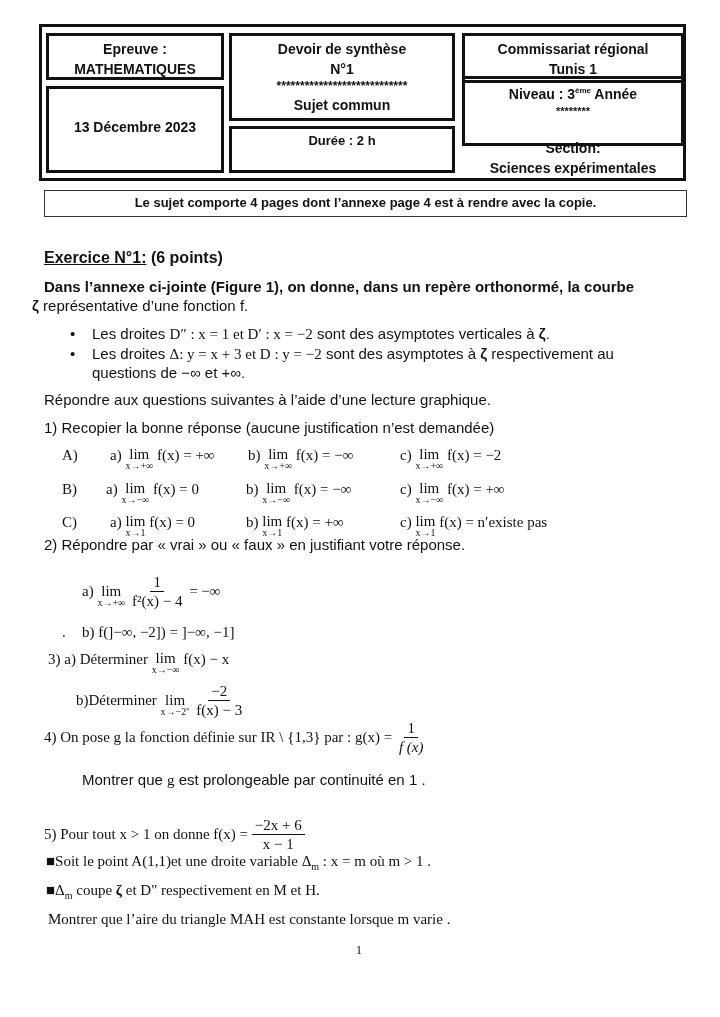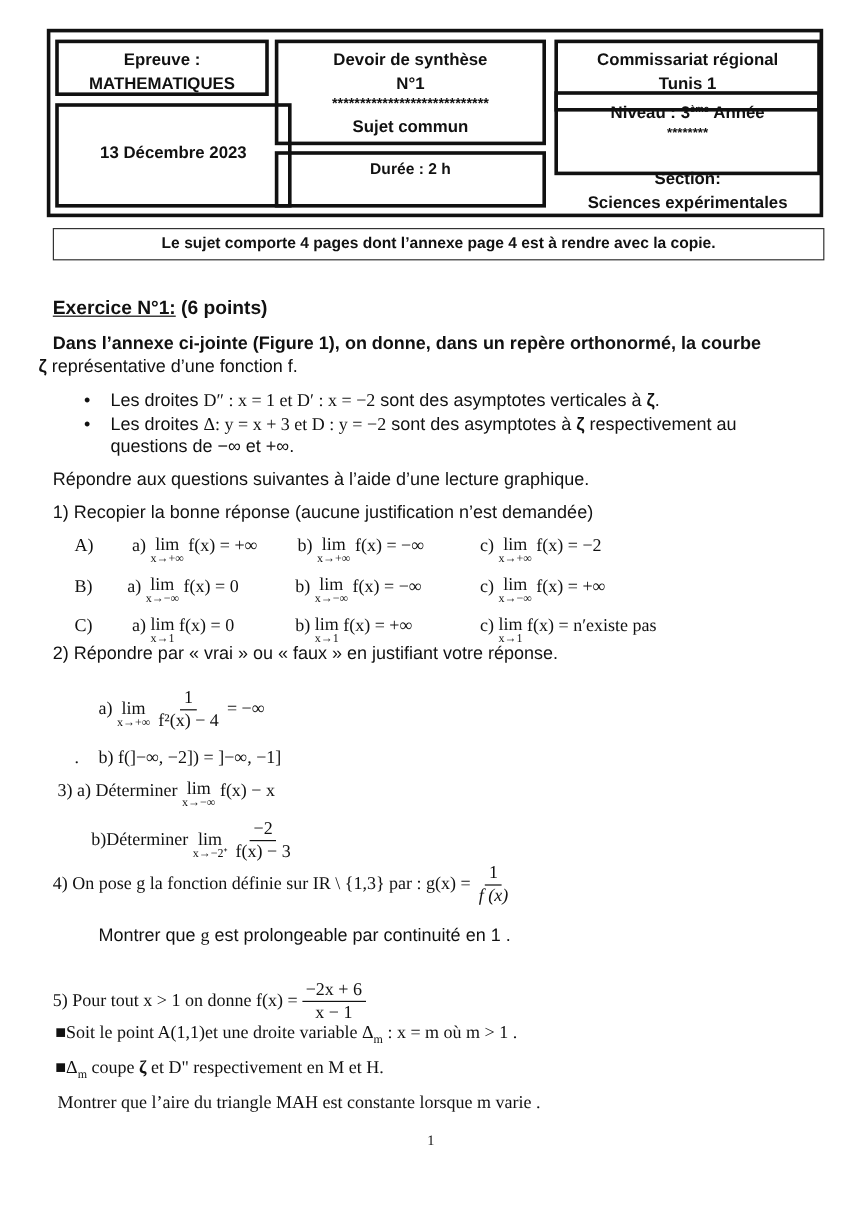--- a/index.html
+++ b/index.html
@@ -24,35 +24,35 @@
 </style>
 </head>
 <body>
 
 <div class="frame"></div>
 
 <div class="box" style="left:46px;top:33px;width:178px;height:47px;padding-top:3px;">
   <span>Epreuve :</span>
   <span>MATHEMATIQUES</span>
 </div>
-<div class="box" style="left:46px;top:86px;width:197px;height:87px;justify-content:center;padding-bottom:6px;">
+<div class="box" style="left:46px;top:86px;width:178px;height:87px;justify-content:center;padding-bottom:6px;">
   <span>13 Décembre 2023</span>
 </div>
 
 <div class="box" style="left:229px;top:33px;width:226px;height:88px;padding-top:3px;">
   <span>Devoir de synthèse</span>
   <span>N°1</span>
   <span class="stars">****************************</span>
   <span style="margin-top:2px;">Sujet commun</span>
 </div>
 <div class="box" style="left:229px;top:126px;width:226px;height:47px;padding-top:2px;">
   <span style="font-size:13px;">Durée : 2 h</span>
 </div>
 
-<div class="box" style="left:462px;top:33px;width:222px;height:60px;padding-top:3px;">
+<div class="box" style="left:462px;top:33px;width:222px;height:50px;padding-top:3px;">
   <span>Commissariat régional</span>
   <span>Tunis 1</span>
 </div>
 <div class="box" style="left:462px;top:76px;width:222px;height:70px;padding-top:2px;">
   <span><span style="display:inline">Niveau : 3</span><sup style="font-size:8px;">ème</sup><span style="display:inline"> Année</span></span>
   <span class="stars" style="font-size:11px;">********</span>
   <span style="margin-top:20px;">Section:</span>
   <span>Sciences expérimentales</span>
 </div>
 

